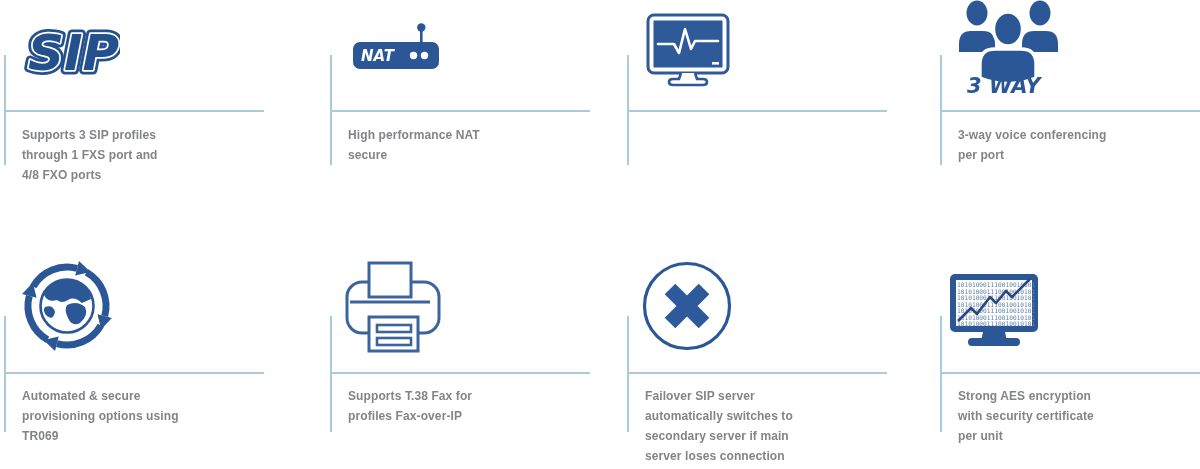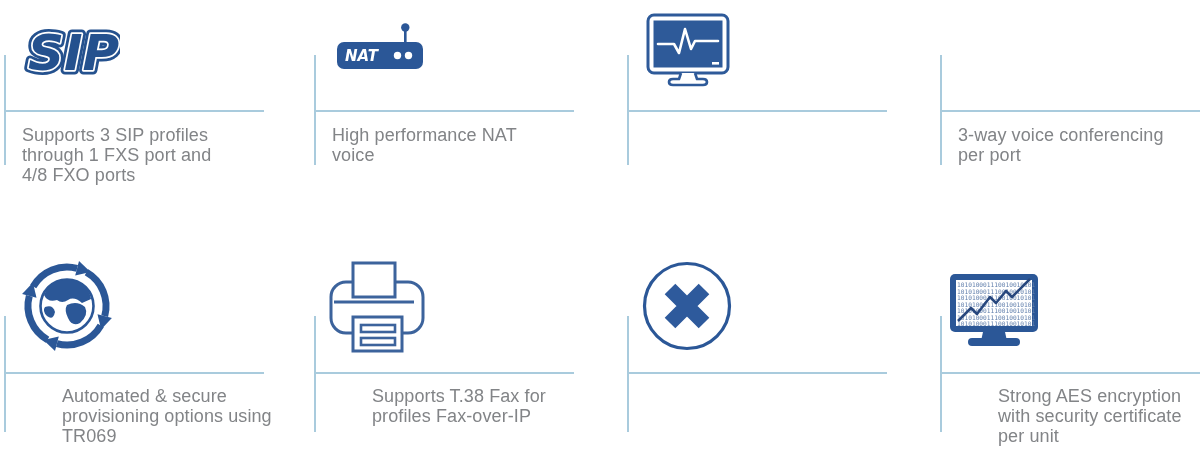--- a/index.html
+++ b/index.html
@@ -4,36 +4,36 @@
 <style>
   html,body{margin:0;padding:0;}
   body{
     width:1200px;height:469px;position:relative;overflow:hidden;
     background:#ffffff;font-family:"Liberation Sans",sans-serif;
   }
   .tile{position:absolute;width:300px;}
   .row1{top:0;height:230px;}
   .row2{top:255px;height:214px;}
   .c1{left:4px;}
-  .c2{left:314px;}
+  .c2{left:330px;}
   .c3{left:627px;}
   .c4{left:940px;width:260px;}
   .vrule{position:absolute;left:0;width:2px;background:#a9cbdd;}
   .row1 .vrule{top:55px;height:110px;}
   .row2 .vrule{top:61px;height:116px;}
   .hrule{position:absolute;left:0;width:260px;height:2px;background:#a9cbdd;}
   .row1 .hrule{top:110px;}
   .row2 .hrule{top:117px;}
   .desc{
     position:absolute;left:18px;width:260px;
-    font-size:18px;line-height:20px;color:#828487;
-    white-space:pre;letter-spacing:0.1px;
+    font-size:12px;line-height:20px;color:#828487;
+    white-space:pre;letter-spacing:0.1px;font-weight:bold;
   }
   .row1 .desc{top:125px;}
-  .row2 .desc{top:131px;margin-left:40px;}
+  .row2 .desc{top:131px;}
   .icon{position:absolute;}
   .i-sip{left:20px;top:12px;}
   .i-nat{left:20px;top:19px;}
   .i-life{left:16px;top:11px;}
   .i-3way{left:12px;top:0px;}
   .i-globe{left:15px;top:3px;}
   .i-fax{left:8px;top:0px;}
   .i-x{left:14px;top:5px;}
   .i-bin{left:4px;top:16px;}
   svg{display:block;}
@@ -64,38 +64,53 @@
       <circle cx="71.3" cy="8.5" r="4.2" fill="#2b5797"></circle>
       <rect x="3" y="23" width="86" height="27" rx="7" fill="#2b5797"></rect>
       <text class="logo-font" x="11" y="42" font-size="15" fill="#ffffff">NAT</text>
       <circle cx="63.5" cy="36.5" r="3.7" fill="#ffffff"></circle>
       <circle cx="74.5" cy="36.5" r="3.7" fill="#ffffff"></circle>
     </svg>
   </div>
   <div class="vrule"></div>
   <div class="hrule"></div>
   <div class="desc">High performance NAT
-voice</div>
+secure</div>
 </div>
 
 <div class="tile row1 c3">
   <div class="icon i-life">
     <svg width="92" height="80" viewBox="0 0 92 80">
       <rect x="5" y="4" width="80" height="58" rx="6" fill="#ffffff" stroke="#2e5a99" stroke-width="3"></rect>
       <rect x="10.5" y="9.5" width="69" height="47" fill="#2e5a99"></rect>
       <polyline points="15,33 31,33 36,42 42,18 48,38 52,30 75,30" stroke="#ffffff" stroke-width="2.6" fill="none" stroke-linejoin="round" stroke-linecap="round"></polyline>
       <rect x="69" y="51" width="7" height="2.6" fill="#ffffff"></rect>
       <path d="M38,62 L36,68 L30,68 Q26,68 26,71 Q26,74 30,74 L60,74 Q64,74 64,71 Q64,68 60,68 L54,68 L52,62" fill="#ffffff" stroke="#2e5a99" stroke-width="2.6" stroke-linejoin="round"></path>
     </svg>
   </div>
   <div class="vrule"></div>
   <div class="hrule"></div>
 </div>
 
 <div class="tile row1 c4">
+  <div class="icon i-3way">
+    <svg width="112" height="96" viewBox="0 0 112 96">
+      <g fill="#2b5797">
+        <ellipse cx="25" cy="13" rx="10.5" ry="12.5"></ellipse>
+        <path d="M7,52 L7,44 Q7,31 19,31 L31,31 Q43,31 43,44 L43,52 Z"></path>
+        <ellipse cx="88" cy="13" rx="10.5" ry="12.5"></ellipse>
+        <path d="M70,52 L70,44 Q70,31 82,31 L94,31 Q106,31 106,44 L106,52 Z"></path>
+      </g>
+      <g fill="#2b5797" stroke="#ffffff" stroke-width="3.4">
+        <ellipse cx="56" cy="29" rx="14.5" ry="17"></ellipse>
+        <path d="M28,78 L28,64 Q28,49 43,49 L69,49 Q84,49 84,64 L84,78 Q56,89 28,78 Z"></path>
+      </g>
+      <text class="logo-font" x="15" y="93" font-size="21" fill="#2b5797">3 WAY</text>
+    </svg>
+  </div>
   <div class="vrule"></div>
   <div class="hrule"></div>
   <div class="desc">3-way voice conferencing
 per port</div>
 </div>
 
 <div class="tile row2 c1">
   <div class="icon i-globe">
     <svg width="96" height="96" viewBox="0 0 96 96">
       <defs>
@@ -146,20 +161,24 @@
 
 <div class="tile row2 c3">
   <div class="icon i-x">
     <svg width="92" height="92" viewBox="0 0 92 92">
       <circle cx="46" cy="46" r="42.5" fill="#ffffff" stroke="#2b5797" stroke-width="3.2"></circle>
       <path d="M29,29 L63,63 M63,29 L29,63" stroke="#2e5a9c" stroke-width="15" stroke-linecap="butt" fill="none"></path>
     </svg>
   </div>
   <div class="vrule"></div>
   <div class="hrule"></div>
+  <div class="desc">Failover SIP server
+automatically switches to
+secondary server if main
+server loses connection</div>
 </div>
 
 <div class="tile row2 c4">
   <div class="icon i-bin">
     <svg width="100" height="80" viewBox="0 0 100 80">
       <rect x="6" y="3" width="88" height="58" rx="5" fill="#2b5797"></rect>
       <rect x="12" y="9" width="76" height="46" fill="#ffffff"></rect>
       <g class="bin-font" font-size="6.2" fill="#6381ad">
         <text x="13" y="16">101010001110010010101</text>
         <text x="13" y="22.5">101010001110010010101</text>

